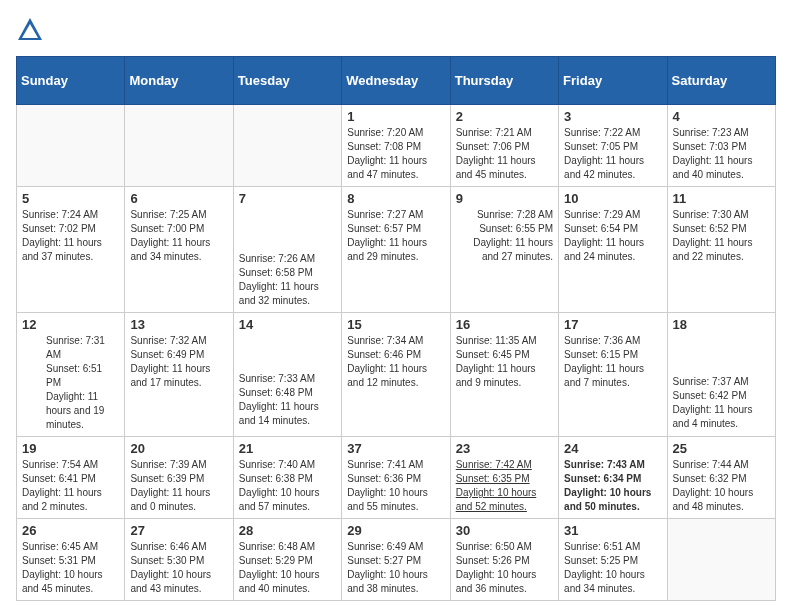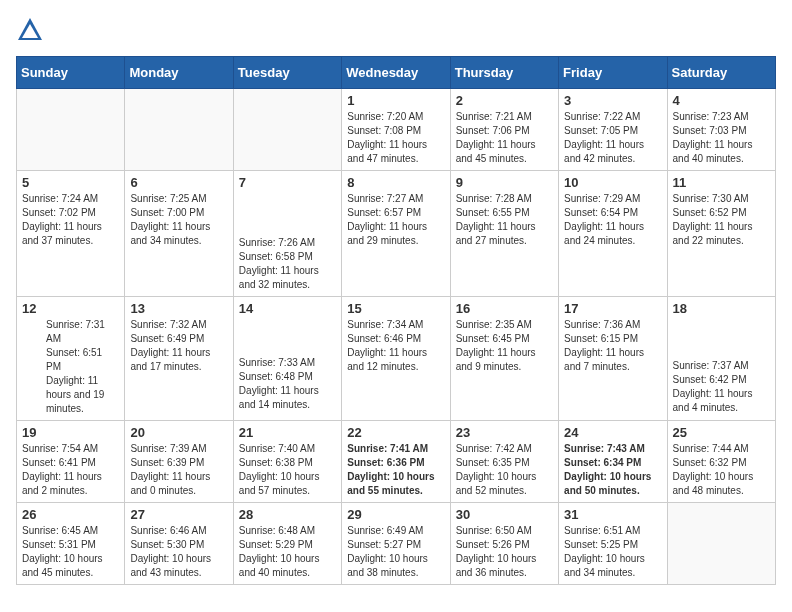--- a/index.html
+++ b/index.html
@@ -47,21 +47,21 @@
     .calendar {
       width: 100%;
       border-collapse: collapse;
       border: 1px solid #ccc;
     }
     .calendar th {
       background: #2563a8;
       color: #fff;
       font-size: 13px;
       font-weight: bold;
-      padding: 8px 4px;
+      padding: 16px 4px;
       text-align: left;
       border: 1px solid #1e5090;
     }
     .calendar td {
       vertical-align: top;
       border: 1px solid #ccc;
       padding: 4px 5px;
       width: 108px;
       min-height: 80px;
       background: #fff;
@@ -164,21 +164,21 @@
 Daylight: 11 hours and 32 minutes.</div>
         </td>
         <td>
           <div class="day-number">8</div>
           <div class="day-info" style="white-space: pre-line;">Sunrise: 7:27 AM
 Sunset: 6:57 PM
 Daylight: 11 hours and 29 minutes.</div>
         </td>
         <td>
           <div class="day-number">9</div>
-          <div class="day-info" style="white-space: pre-line;">Sunrise: 7:28 AM
+          <div class="day-info" style="white-space: pre-line; text-align: right;">Sunrise: 7:28 AM
 Sunset: 6:55 PM
 Daylight: 11 hours and 27 minutes.</div>
         </td>
         <td>
           <div class="day-number">10</div>
           <div class="day-info" style="white-space: pre-line;">Sunrise: 7:29 AM
 Sunset: 6:54 PM
 Daylight: 11 hours and 24 minutes.</div>
         </td>
         <td>
@@ -208,21 +208,21 @@
 Daylight: 11 hours and 14 minutes.</div>
         </td>
         <td>
           <div class="day-number">15</div>
           <div class="day-info" style="white-space: pre-line;">Sunrise: 7:34 AM
 Sunset: 6:46 PM
 Daylight: 11 hours and 12 minutes.</div>
         </td>
         <td>
           <div class="day-number">16</div>
-          <div class="day-info" style="white-space: pre-line;">Sunrise: 2:35 AM
+          <div class="day-info" style="white-space: pre-line;">Sunrise: 11:35 AM
 Sunset: 6:45 PM
 Daylight: 11 hours and 9 minutes.</div>
         </td>
         <td>
           <div class="day-number">17</div>
           <div class="day-info" style="white-space: pre-line;">Sunrise: 7:36 AM
 Sunset: 6:15 PM
 Daylight: 11 hours and 7 minutes.</div>
         </td>
         <td>
@@ -245,28 +245,28 @@
 Sunset: 6:39 PM
 Daylight: 11 hours and 0 minutes.</div>
         </td>
         <td>
           <div class="day-number">21</div>
           <div class="day-info" style="white-space: pre-line;">Sunrise: 7:40 AM
 Sunset: 6:38 PM
 Daylight: 10 hours and 57 minutes.</div>
         </td>
         <td>
-          <div class="day-number">22</div>
-          <div class="day-info" style="white-space: pre-line; font-weight: bold;">Sunrise: 7:41 AM
+          <div class="day-number">37</div>
+          <div class="day-info" style="white-space: pre-line;">Sunrise: 7:41 AM
 Sunset: 6:36 PM
 Daylight: 10 hours and 55 minutes.</div>
         </td>
         <td>
           <div class="day-number">23</div>
-          <div class="day-info" style="white-space: pre-line;">Sunrise: 7:42 AM
+          <div class="day-info" style="white-space: pre-line; text-decoration: underline;">Sunrise: 7:42 AM
 Sunset: 6:35 PM
 Daylight: 10 hours and 52 minutes.</div>
         </td>
         <td>
           <div class="day-number">24</div>
           <div class="day-info" style="white-space: pre-line; font-weight: bold;">Sunrise: 7:43 AM
 Sunset: 6:34 PM
 Daylight: 10 hours and 50 minutes.</div>
         </td>
         <td>

